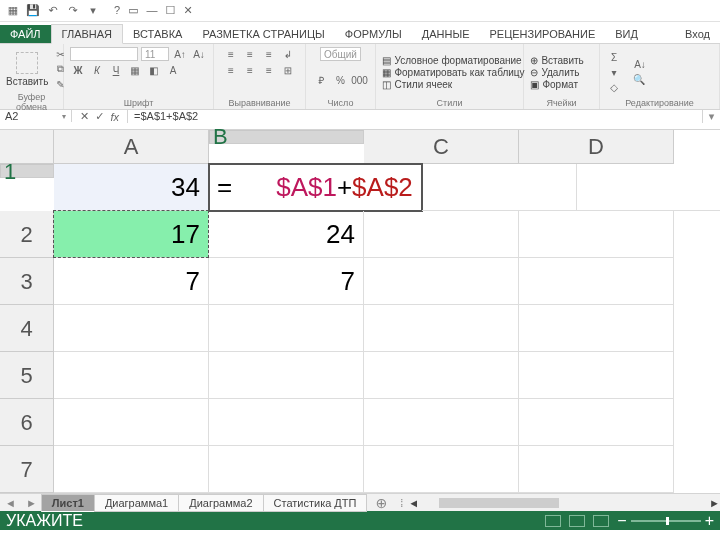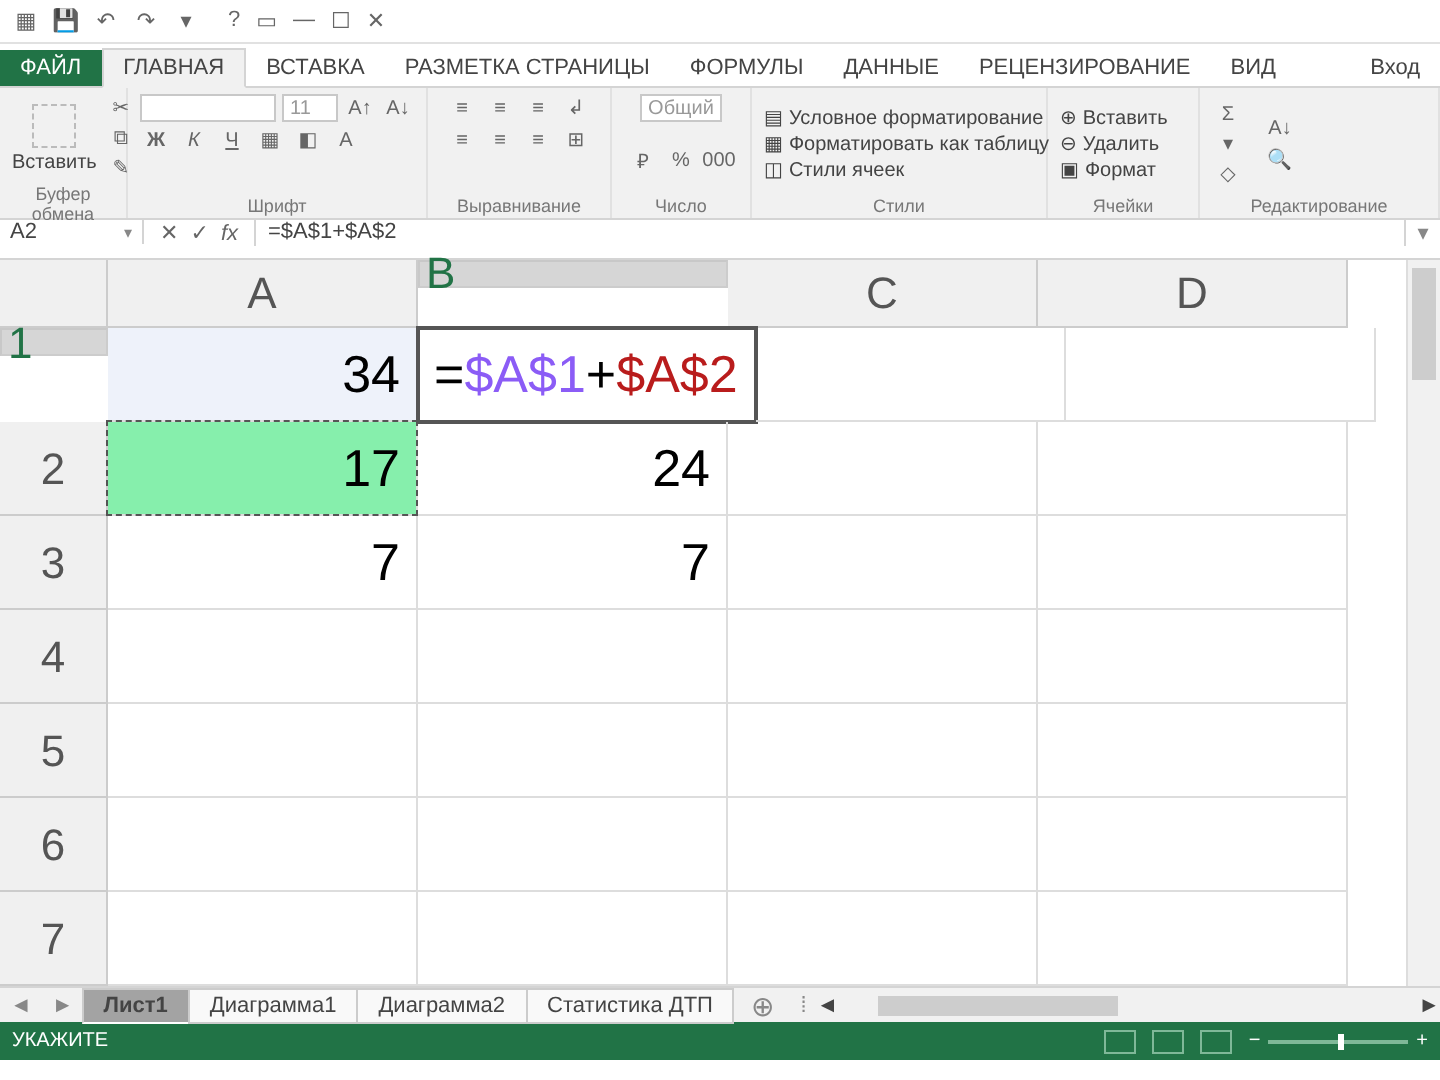--- a/index.html
+++ b/index.html
@@ -52,37 +52,37 @@
 .col-h.sel { background: #d6d6d6; color: #217346; }
 .row { display: flex; height: 47px; }
 .row-h { width: 54px; background: #f0f0f0; border-right: 1px solid #ccc; border-bottom: 1px solid #ccc; text-align: center; line-height: 47px; font-size: 22px; color: #555; }
 .row-h.sel { background: #d6d6d6; color: #217346; }
 .cell { flex: 0 0 155px; border-right: 1px solid #ddd; border-bottom: 1px solid #ddd; text-align: right; padding: 0 8px; font-size: 26px; line-height: 47px; color: #000; position: relative; }
 .cell.marquee { background: #86efac; }
 .cell.marquee::after { content: ""; position: absolute; inset: -1px; border: 1.5px dashed #555; pointer-events: none; }
 .cell.ref-blue { background: #eef2fa; }
 .cell.editing { outline: 2px solid #555; outline-offset: -1px; text-align: left; }
 .tok-eq { color: #000; }
-.tok-a { color: #8b5cf6; }
+.tok-a { color: #be185d; margin-left: 44px; }
 .tok-b { color: #b91c1c; }
 .vscroll { width: 17px; background: #f1f1f1; border-left: 1px solid #ddd; position: relative; }
 .vscroll .thumb { position: absolute; left: 2px; right: 2px; top: 4px; height: 56px; background: #cdcdcd; }
 .hscroll-area { height: 18px; display: flex; border-top: 1px solid #d4d4d4; background: #f1f1f1; }
 
 
 .sheet-nav { display: flex; align-items: center; }
 .sheet-nav .nav { padding: 0 5px; color: #888; }
 .sheet-tab { padding: 2px 10px; border: 1px solid #ccc; font-size: 11px; background: #f9f9f9; margin-left: -1px; }
 .sheet-tab.active { background: #a3a3a3; border-bottom-color: #fff; font-weight: 600; }
 .sheet-add { padding: 0 8px; color: #888; font-size: 14px; }
 .hscroll-track { flex: 1; display: flex; align-items: center; }
 .hscroll-track .thumb { width: 120px; height: 10px; background: #cdcdcd; margin-left: 20px; }
 
 
-.statusbar { height: 19px; background: #217346; color: #fff; display: flex; align-items: center; font-size: 10px; padding: 0 6px; gap: 10px; }
+.statusbar { height: 19px; background: #217346; color: #fff; display: flex; align-items: center; font-size: 16px; padding: 0 6px; gap: 10px; }
 .status-right { margin-left: auto; display: flex; align-items: center; gap: 8px; }
 .view-btn { width: 16px; height: 12px; border: 1px solid #7fb898; }
 .zoom { display: flex; align-items: center; gap: 4px; }
 .zoom-track { width: 70px; height: 2px; background: #7fb898; position: relative; }
 .zoom-thumb { position: absolute; left: 50%; top: -3px; width: 3px; height: 8px; background: #fff; }
 </style>
 </head>
 <body>
 
 <div class="titlebar">

